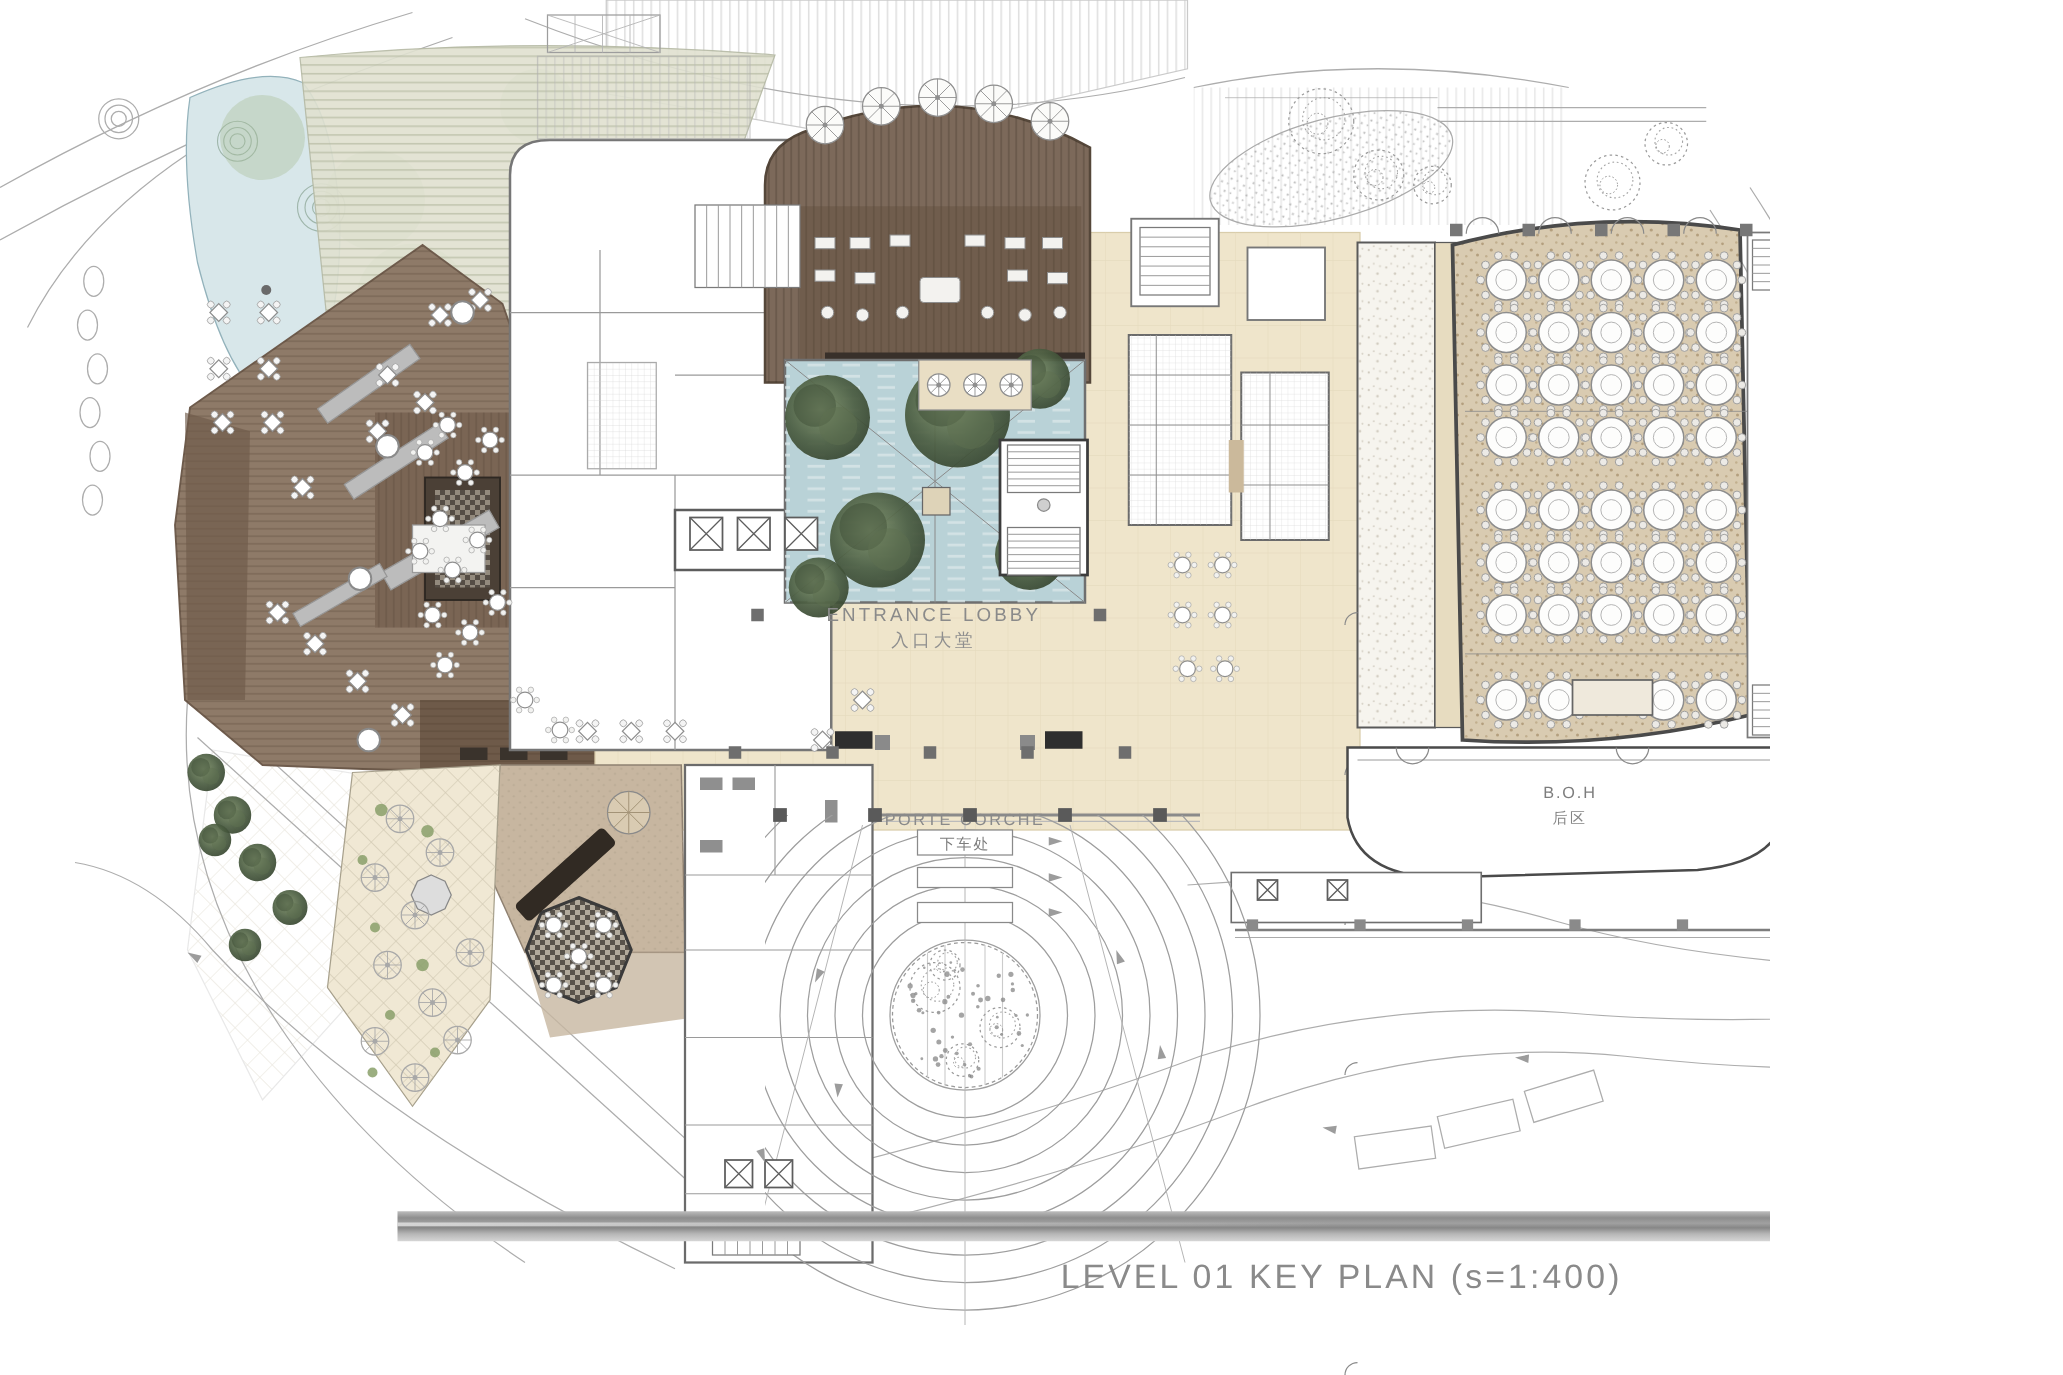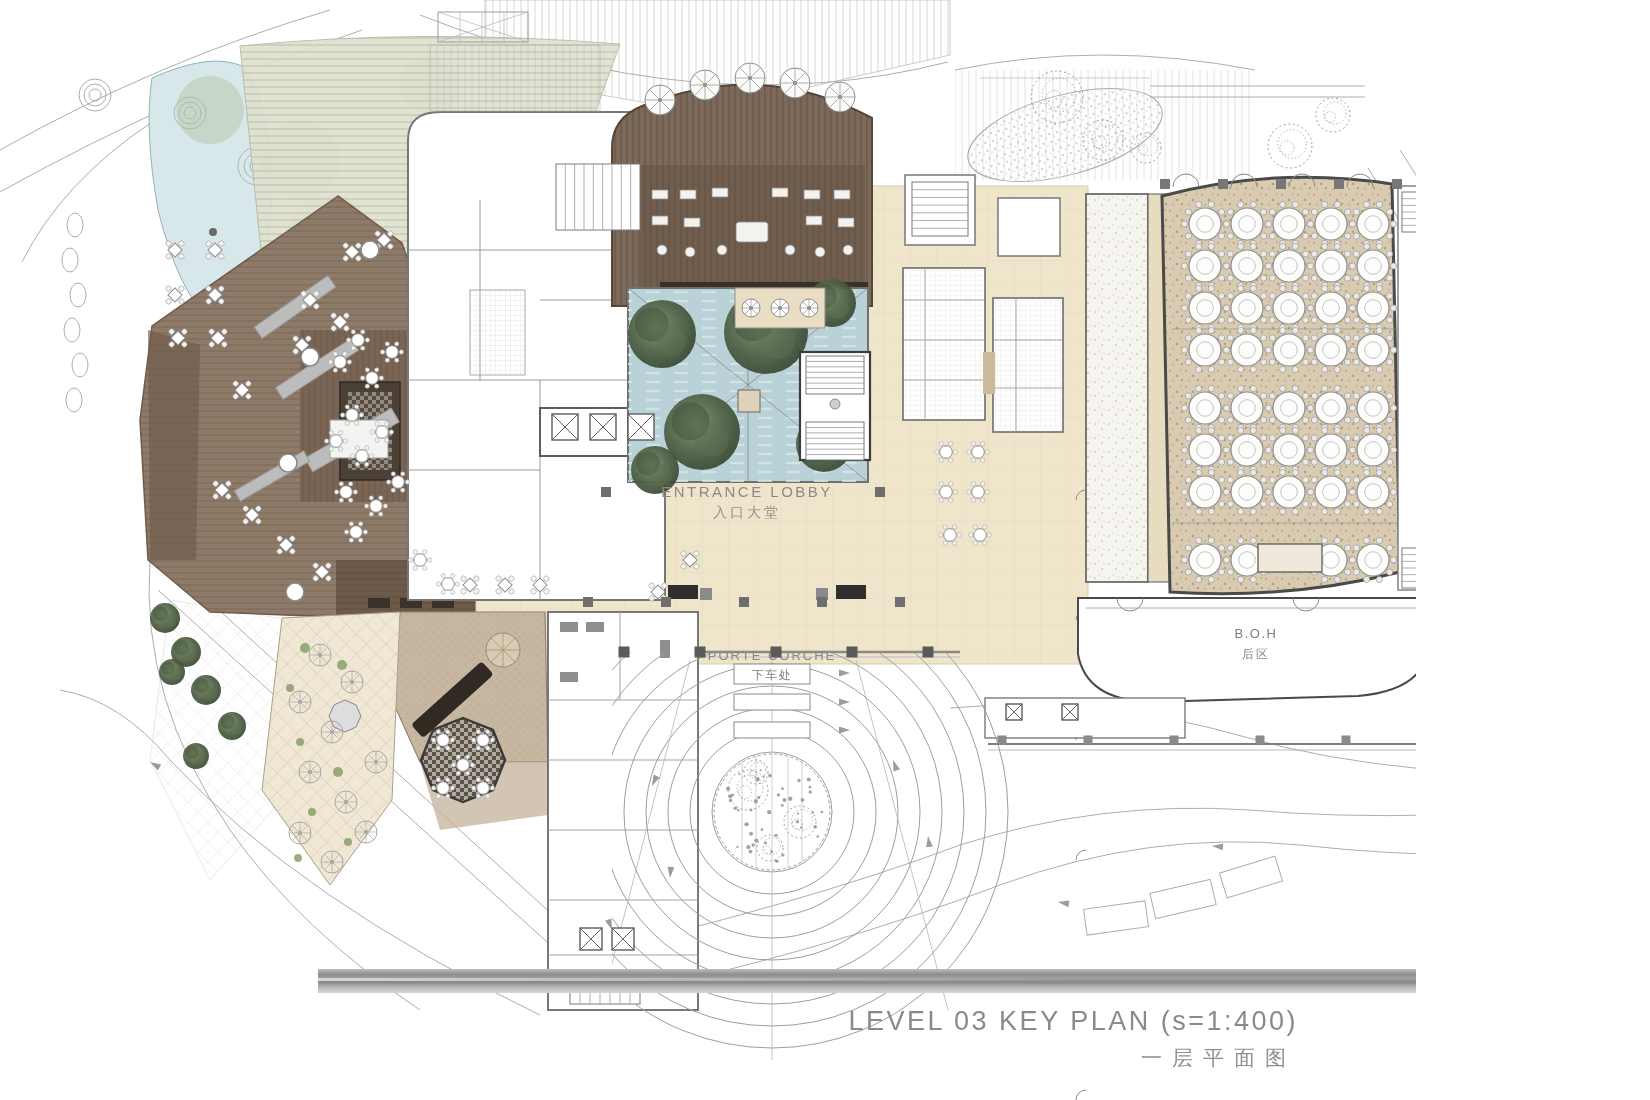--- a/index.html
+++ b/index.html
@@ -1817,17 +1817,16 @@
         <path d="M0,0 L-11,3.4 L-11,-3.4 Z" transform="translate(1600,790) rotate(355)" fill="#9c9c9c"></path>
         <path d="M0,0 L-11,3.4 L-11,-3.4 Z" transform="translate(1600,868) rotate(175)" fill="#9c9c9c"></path>
         <path d="M0,0 L-11,3.4 L-11,-3.4 Z" transform="translate(150,762) rotate(210)" fill="#9c9c9c"></path>
       </g>
 </svg>
 
 <div class="divbar">
       <div class="streak"></div>
     </div>
 <div class="titleblock">
-  <div class="t1">LEVEL 03 KEY PLAN (s=1:400)</div>
-  <div class="t2">一层平面图</div>
+  <div class="t1">LEVEL 01 KEY PLAN (s=1:400)</div>
 </div>
 
 </div>
 
 </body></html>

